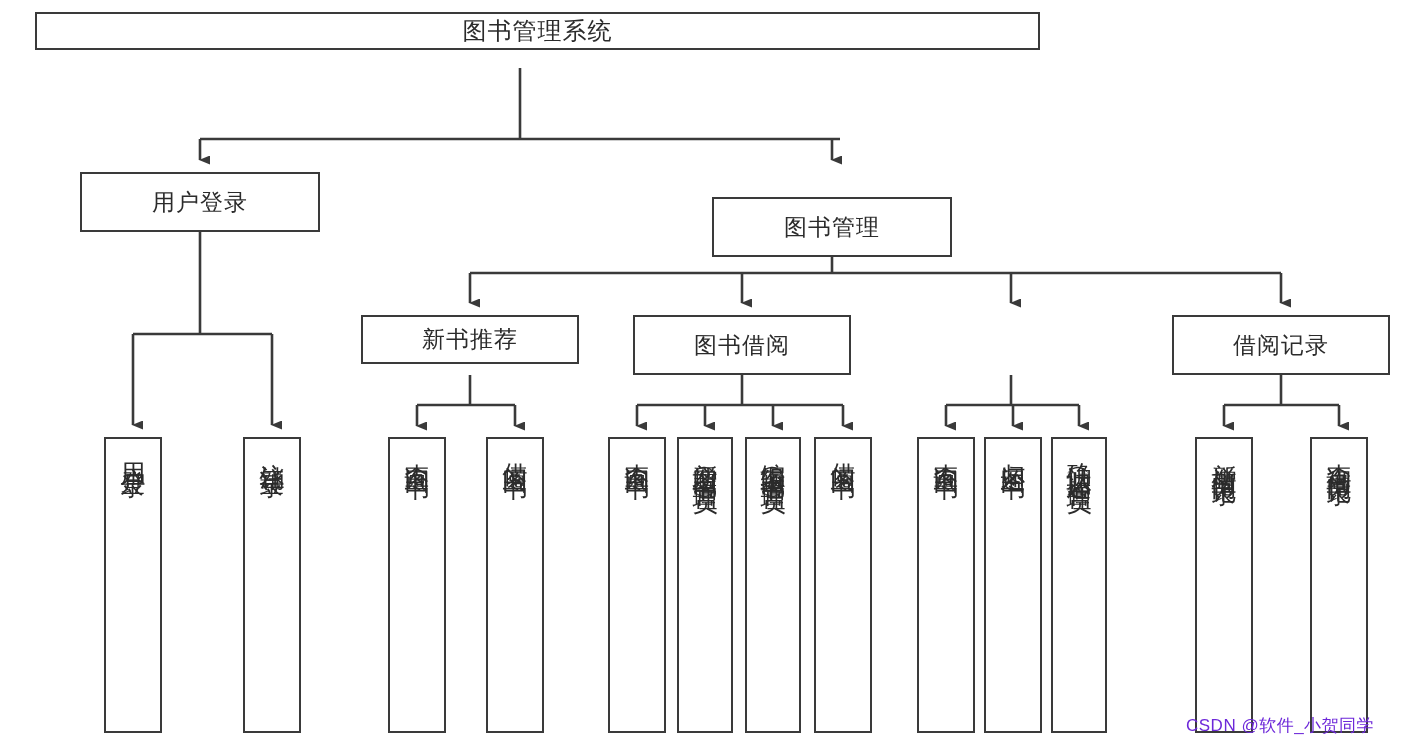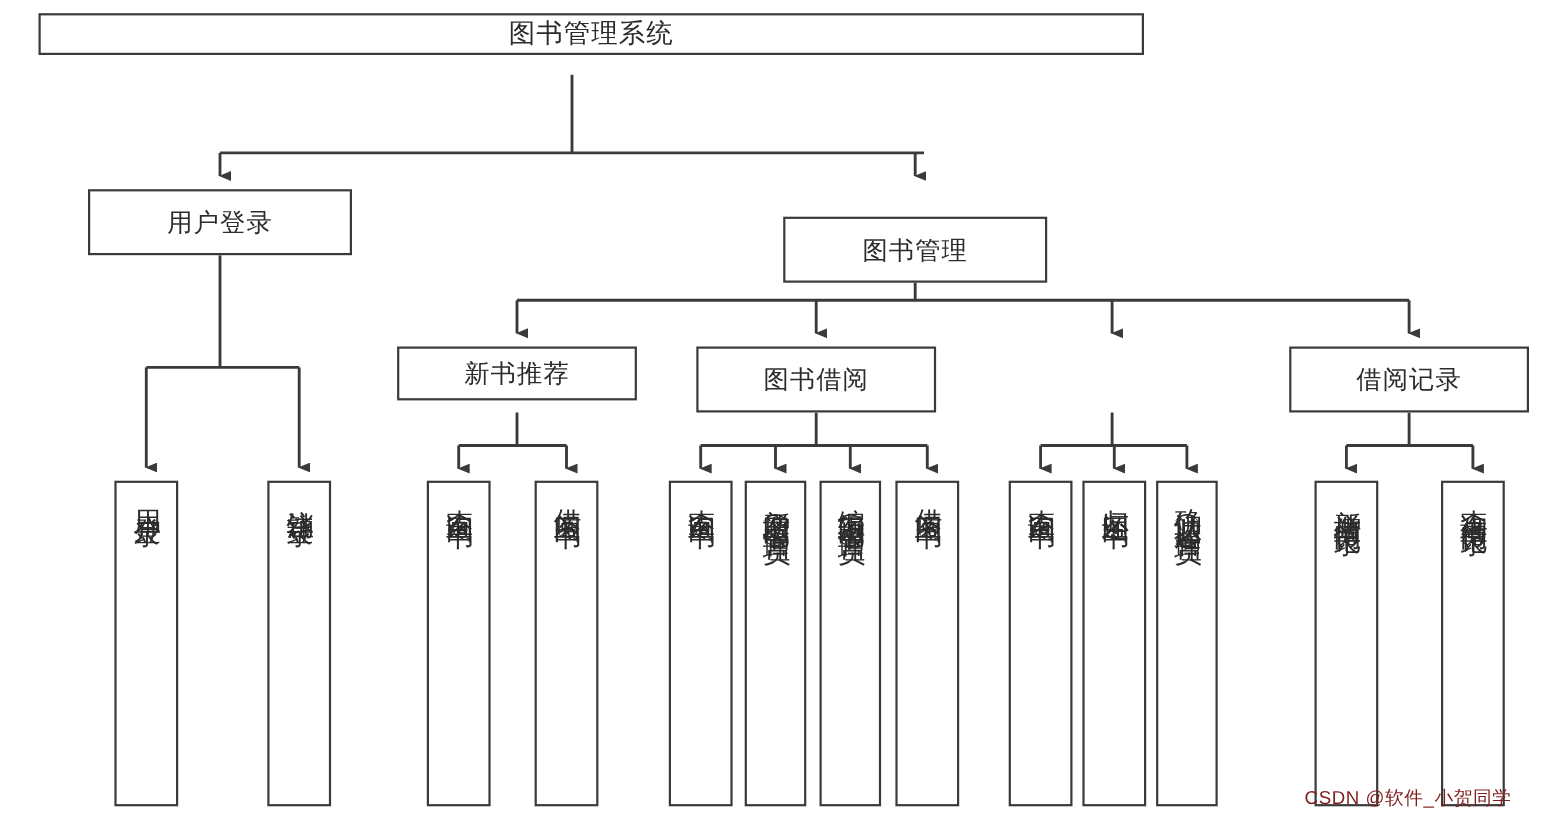--- a/index.html
+++ b/index.html
@@ -61,21 +61,21 @@
     writing-mode: vertical-rl;
     text-orientation: upright;
     font-size: 25px;
     line-height: 1;
     letter-spacing: 4px;
     white-space: nowrap;
   }
   .watermark {
     position: absolute;
     font-size: 17px;
-    color: #7f1d1d;
+    color: #6d28d9;
     letter-spacing: 0.5px;
     white-space: nowrap;
     z-index: 3;
     left: 1186px;
     top: 714px;
   }
 </style>
 </head>
 <body>
 

